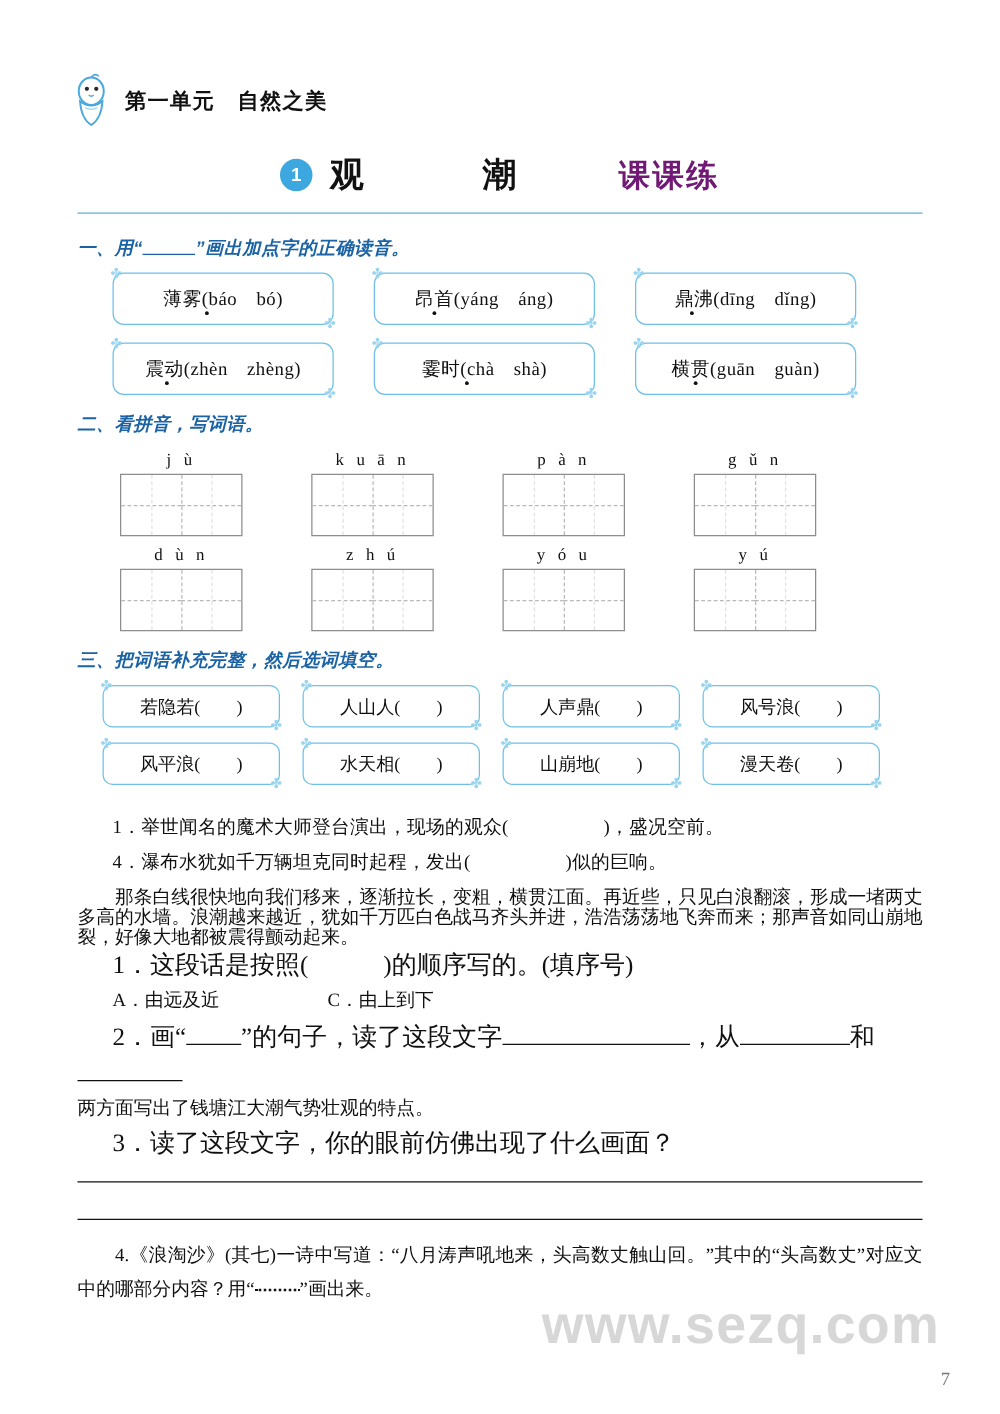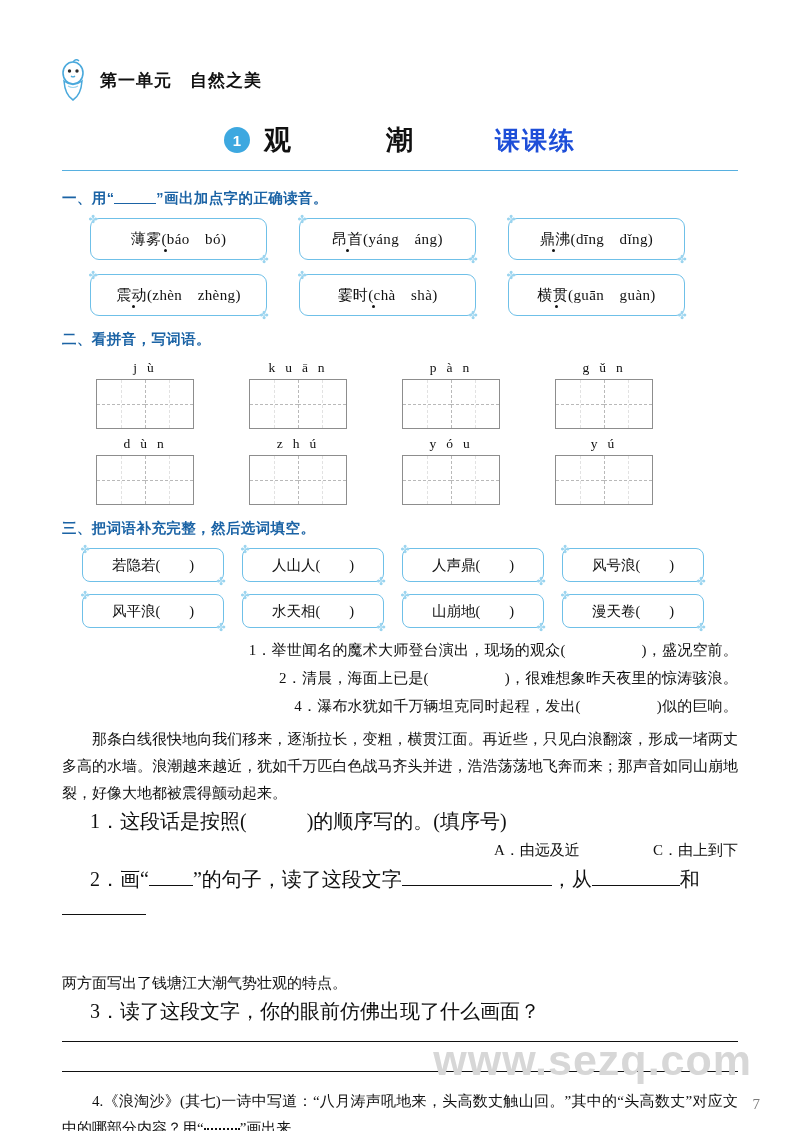--- a/index.html
+++ b/index.html
@@ -42,34 +42,35 @@
     font-family:"Liberation Sans", sans-serif;
     font-size:15px;font-weight:bold;
     display:flex;align-items:center;justify-content:center;
     margin-right:14px;
   }
   .main-title{
     font-size:27px;font-weight:bold;letter-spacing:34px;
     color:#111;font-family:"Liberation Sans", sans-serif;
   }
   .practice-label{
-    font-size:25px;font-weight:bold;color:#1d4ed8;
+    font-size:25px;font-weight:bold;color:#701a75;
     font-family:"Liberation Sans", sans-serif;
     letter-spacing:2px;margin-left:48px;
   }
   .rule{
     border-bottom:1.6px solid #57b0e0;
     margin-top:6px;margin-bottom:18px;
   }
   
   .sec-title{
     font-size:14.5px;font-weight:bold;color:#1b63a5;
     font-family:"Liberation Sans", sans-serif;
     margin:14px 0 10px 0;
     letter-spacing:.4px;
+    font-style:italic;
   }
   .sec-title .ul{ text-decoration:none; border-bottom:1.5px solid #1b63a5;
     display:inline-block;width:42px;height:12px;vertical-align:-1px;}
   
   .choice-grid{
     display:flex;flex-wrap:wrap;gap:14px 32px;
     margin-left:28px;
   }
   .choice-box{
     position:relative;
@@ -120,35 +121,35 @@
   .word-grid{
     display:flex;flex-wrap:wrap;gap:12px 18px;margin-left:20px;
   }
   .word-box{
     position:relative;width:140px;height:32px;
     border:1.4px solid #6fc0e8;border-radius:8px;
     display:flex;align-items:center;justify-content:center;
     font-size:14.5px;background:#fff;
   }
   
-  .q-list{margin-top:8px;text-align:right;}
+  .q-list{margin-top:20px;}
   .q-item{
     font-size:15px;line-height:28px;text-indent:28px;
     letter-spacing:.2px;
   }
   
   .passage{
-    font-size:15px;line-height:27px;text-align:justify;
+    font-size:15px;line-height:16px;text-align:justify;
     margin-top:6px;
   }
   .passage .indent{text-indent:30px;display:block;}
   .sub-q{font-size:20px;line-height:29px;text-indent:28px;}
   .opts{
     font-size:15px;line-height:29px;text-indent:28px;
-    display:flex;gap:4px;justify-content:flex-end;
+    display:flex;gap:17px;
   }
   .opts span{display:inline-block;}
   .opt-a{width:155px;}
   .opt-b{width:175px;}
   .uline{display:inline-block;border-bottom:1px solid #111;}
   .long-line{
     border-bottom:1px solid #111;margin:14px 0 0 0;height:1px;
   }
   .tail-q{
     font-size:15px;line-height:27px;text-indent:30px;margin-top:16px;
@@ -344,36 +345,35 @@
     </div>
     <div class="word-box">
       <span class="corner tl">✤</span>
       <span>漫天卷(　　)</span>
       <span class="corner br">✤</span>
     </div>
   </div>
 
   <div class="q-list">
     <div class="q-item">1．举世闻名的魔术大师登台演出，现场的观众(　　　　　)，盛况空前。</div>
-    <div class="q-item">2．清晨，海面上已是(　　　　　)，很难想象昨天夜里的惊涛骇浪。</div>
     <div class="q-item">4．瀑布水犹如千万辆坦克同时起程，发出(　　　　　)似的巨响。</div>
   </div>
 
   <div class="passage">
     <span class="indent">那条白线很快地向我们移来，逐渐拉长，变粗，横贯江面。再近些，只见白浪翻滚，形成一堵两丈多高的水墙。浪潮越来越近，犹如千万匹白色战马齐头并进，浩浩荡荡地飞奔而来；那声音如同山崩地裂，好像大地都被震得颤动起来。</span>
   </div>
 
   <div class="sub-q">1．这段话是按照(　　　)的顺序写的。(填序号)</div>
   <div class="opts">
     <span class="opt-a">A．由远及近</span>
     <span>C．由上到下</span>
   </div>
 
   <div class="sub-q"><span>2．画“</span><span class="uline" style="width:44px"></span><span>”的句子，读了这段文字</span><span class="uline" style="width:150px"></span><span>，从</span><span class="uline" style="width:88px"></span><span>和</span><span class="uline" style="width:84px"></span></div>
-  <div style="font-size:15px;line-height:27px;margin-top:47px;">两方面写出了钱塘江大潮气势壮观的特点。</div>
+  <div style="font-size:15px;line-height:27px;">两方面写出了钱塘江大潮气势壮观的特点。</div>
 
   <div class="sub-q">3．读了这段文字，你的眼前仿佛出现了什么画面？</div>
   <div class="long-line"></div>
   <div class="long-line" style="margin-top:28px"></div>
 
   <div class="tail-q"><span>4.《浪淘沙》(其七)一诗中写道：“八月涛声吼地来，头高数丈触山回。”其中的“头高数丈”对应文中的哪部分内容？用“</span><span class="wavy"></span><span>”画出来。</span></div>
 
   <div class="watermark">www.sezq.com</div>
   <div class="page-num">7</div>
 </div>

